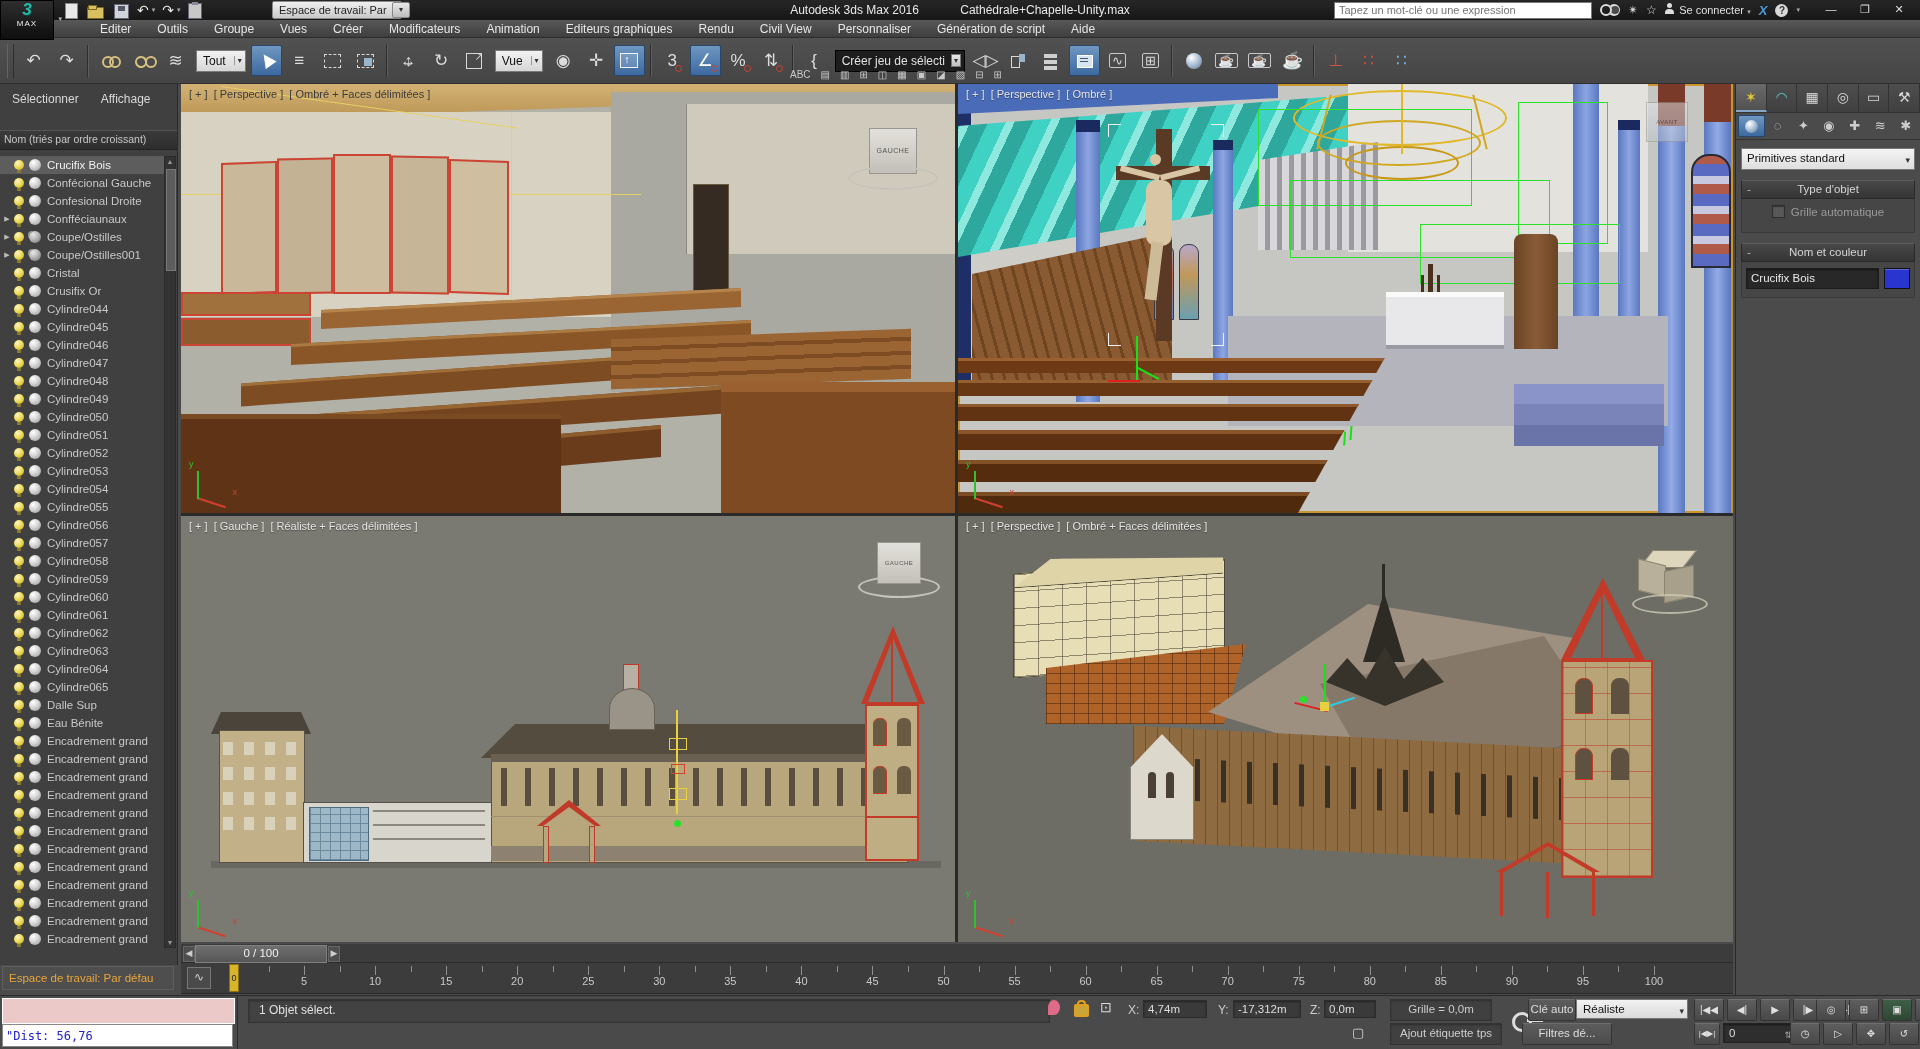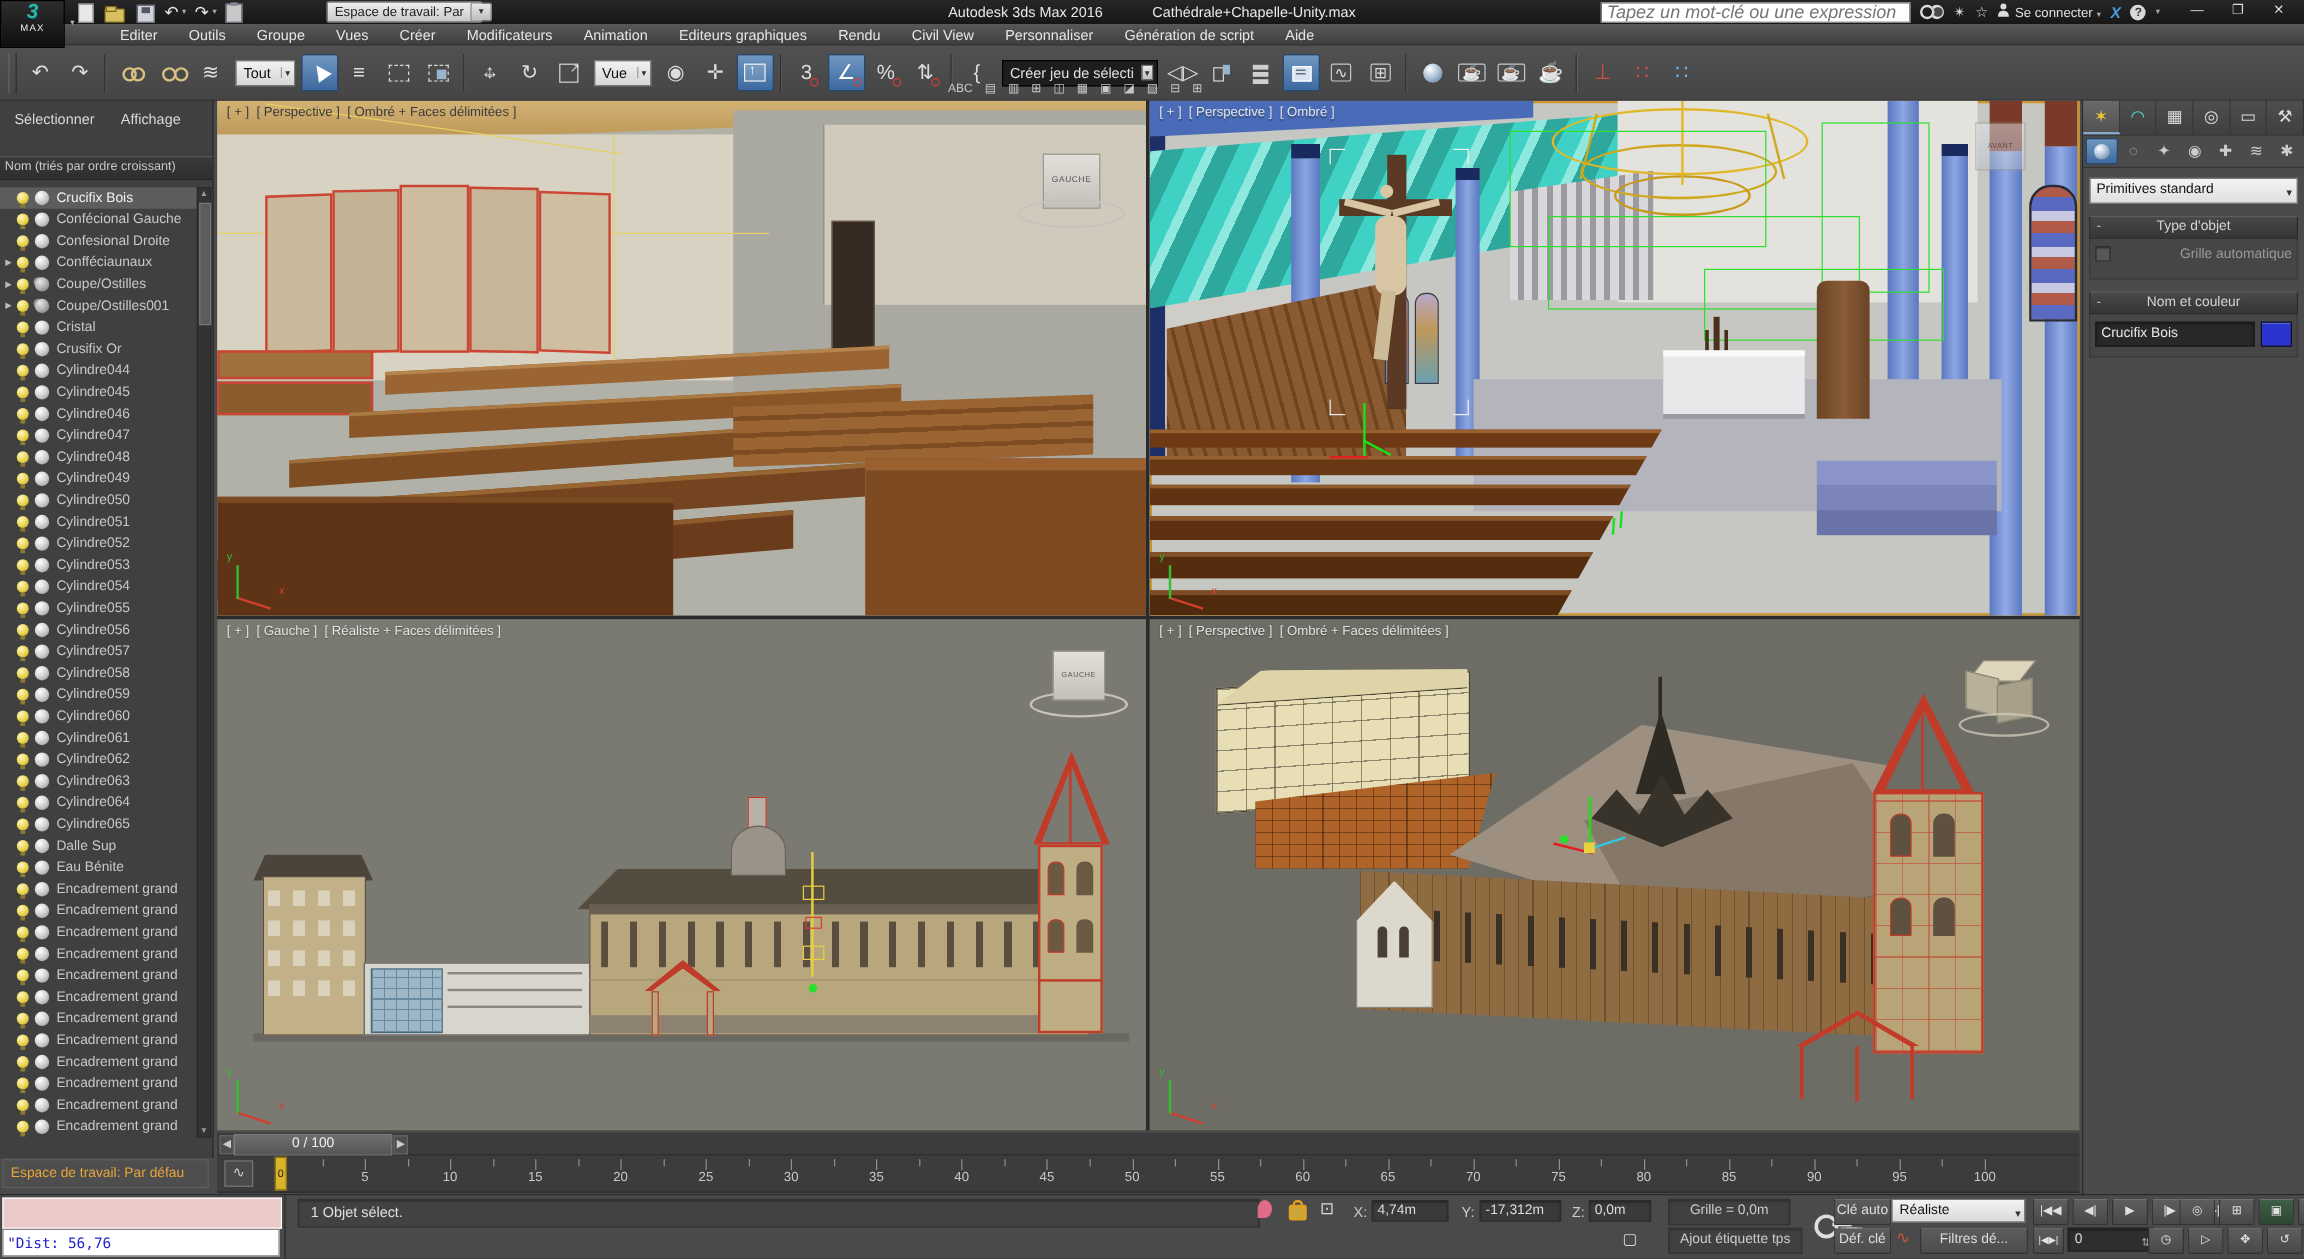--- a/index.html
+++ b/index.html
@@ -22,21 +22,21 @@
   .qa-undo{font-size:14px;color:#e8e8e8;line-height:15px;}
   .qa-drop{font-size:7px;color:#aaa;margin-left:-4px;}
   .qa-clip{width:12px;height:14px;background:#c8c8c8;border:1px solid #667;}
   .qa-clip::before{content:"";position:absolute;left:3px;top:-2px;width:6px;height:3px;background:#889;}
   #workspace-btn{position:absolute;left:272px;top:1px;height:16px;background:linear-gradient(#efefef,#c9c9c9);border:1px solid #888;border-radius:2px;color:#222;padding:0 14px 0 6px;line-height:16px;font-size:11px;}
   #workspace-btn::after{content:"▾";position:absolute;right:3px;top:1px;font-size:8px;color:#333;}
   #workspace-menu-btn{position:absolute;left:392px;top:2px;width:16px;height:14px;background:linear-gradient(#e8e8e8,#bdbdbd);border:1px solid #888;border-radius:2px;color:#333;font-size:8px;text-align:center;line-height:13px;}
   #title-center{position:absolute;left:50%;top:0;transform:translateX(-50%);height:20px;line-height:20px;white-space:nowrap;color:#e8e8e8;font-size:12px;}
   #title-center .file{margin-left:38px;}
   #tb-right{position:absolute;right:120px;top:1px;height:18px;display:flex;align-items:center;gap:8px;}
-  #search-input{width:248px;height:15px;background:#fff;border:1px solid #777;font-size:15px;font-style:italic;color:#333;padding:0 4px;font-family:"Liberation Sans",sans-serif;}
+  #search-input{width:248px;height:15px;background:#fff;border:1px solid #777;font-size:11px;color:#333;padding:0 4px;font-family:"Liberation Sans",sans-serif;}
   .tico{color:#d8d8d8;font-size:12px;line-height:16px;}
   .binoc{width:8px;height:8px;border:2px solid #ddd;border-radius:50%;display:inline-block;box-shadow:9px 0 0 -2px #4b4b4b,8px 0 0 0 #ddd;margin-right:8px;}
   .person-ico{width:9px;height:5px;background:#ddd;border-radius:4px 4px 0 0;display:inline-block;position:relative;margin-right:2px;}
   .person-ico::before{content:"";position:absolute;left:2px;top:-6px;width:5px;height:5px;border-radius:50%;background:#ddd;}
   .signin{color:#e0e0e0;font-size:11px;}
   .xico{color:#4a9ad8;font-weight:bold;font-size:13px;font-style:italic;}
   .helpico{width:13px;height:13px;border-radius:50%;background:#d8d8d8;color:#333;font-size:10px;text-align:center;line-height:13px;font-weight:bold;}
   #win-controls{position:absolute;right:4px;top:0;height:20px;display:flex;}
   .wbtn{width:34px;height:19px;text-align:center;line-height:18px;color:#ddd;font-size:11px;}
   
@@ -162,21 +162,21 @@
   #cp-subs{display:flex;height:26px;align-items:center;padding:0 2px;gap:1px;border-bottom:1px solid #333;}
   .cp-sub{flex:1;height:22px;text-align:center;line-height:21px;font-size:13px;color:#ccc;border-radius:2px;}
   .cp-sub.active{background:linear-gradient(#6f97c0,#3c69a0);border:1px solid #28476e;box-sizing:border-box;}
   .cp-sub .i-sphere{width:13px;height:13px;vertical-align:middle;margin-top:-2px;}
   #cp-category{margin:8px 5px 0 5px;height:20px;background:linear-gradient(#f4f4f4,#dedede);border:1px solid #777;color:#111;font-size:11.5px;line-height:19px;padding-left:5px;position:relative;}
   #cp-category::after{content:"▾";position:absolute;right:4px;top:2px;font-size:9px;color:#333;}
   .rollout{margin:10px 5px 0 5px;}
   .ro-head{height:17px;background:linear-gradient(#484848,#353535);border:1px solid #2a2a2a;border-top-color:#5c5c5c;color:#d4d4d4;font-size:11.5px;line-height:16px;text-align:center;position:relative;}
   .ro-head .minus{position:absolute;left:5px;top:0;color:#bbb;}
   .ro-body{border:1px solid #3a3a3a;border-top:none;padding:6px 4px 8px 4px;background:#464646;}
-  #autogrid-row{display:flex;align-items:center;justify-content:space-between;gap:6px;margin-bottom:6px;}
+  #autogrid-row{display:flex;align-items:center;justify-content:center;gap:6px;margin-bottom:6px;}
   #autogrid-box{width:11px;height:11px;background:#585858;border:1px solid #2e2e2e;box-shadow:inset 0 1px 1px rgba(0,0,0,.4);}
   #autogrid-lbl{color:#9a9a9a;font-size:11.5px;}
   #obj-buttons{display:grid;grid-template-columns:1fr 1fr;gap:5px 6px;}
   .obj-btn{height:21px;background:linear-gradient(#5e5e5e,#4a4a4a);border:1px solid #2e2e2e;border-top-color:#757575;border-radius:2px;color:#d8d8d8;font-size:11.5px;line-height:20px;text-align:center;}
   #name-row{display:flex;gap:5px;align-items:center;}
   #name-field{flex:1;height:19px;background:#282828;border:1px solid #1c1c1c;box-shadow:inset 0 1px 2px rgba(0,0,0,.5);color:#e8e8e8;font-size:11.5px;line-height:18px;padding-left:4px;}
   #color-swatch{width:24px;height:19px;background:#2a35cf;border:1px solid #111;box-shadow:inset 0 1px 0 rgba(255,255,255,.25);}
 </style>
 </head>
 <body>
@@ -1005,21 +1005,21 @@
     <span class="coordlbl" style="left:1310px;">Z:</span>
     <span class="coordfld" style="left:1324px;width:52px;">0,0m</span>
     <span class="abs tico" style="left:1352px;top:29px;font-size:13px;">▢</span>
     <div class="sb-panel" style="left:1390px;top:3px;width:100px;">Grille = 0,0m</div>
     <div class="sb-panel" style="left:1390px;top:27px;width:110px;">Ajout étiquette tps</div>
     <span class="abs" style="left:1512px;top:16px;"><span class="keyico"></span></span>
     <div class="sb-btn" style="left:1528px;top:3px;width:46px;">Clé auto</div>
     <div class="sb-btn" style="left:1528px;top:27px;width:46px;">Déf. clé</div>
     <div id="selset">Réaliste</div>
     <span class="abs" style="left:1580px;top:27px;color:#d05040;font-size:14px;">∿</span>
-    <div class="sb-btn" style="left:1600px;top:27px;width:88px;">Filtres dé...</div>
+    <div class="sb-btn" style="left:1522px;top:27px;width:88px;">Filtres dé...</div>
     <div id="playback" style="left:1694px;top:3px;">
         <div class="pb-btn">|◀◀</div>
         <div class="pb-btn">◀|</div>
         <div class="pb-btn">▶</div>
         <div class="pb-btn">|▶</div>
         <div class="pb-btn">▶▶|</div>
       </div>
     <div id="pbrow2" style="left:1694px;top:27px;">
       <div class="pb-btn" style="font-size:8px;min-width:20px;">|◀▶|</div>
       <div id="framefld">0</div>

